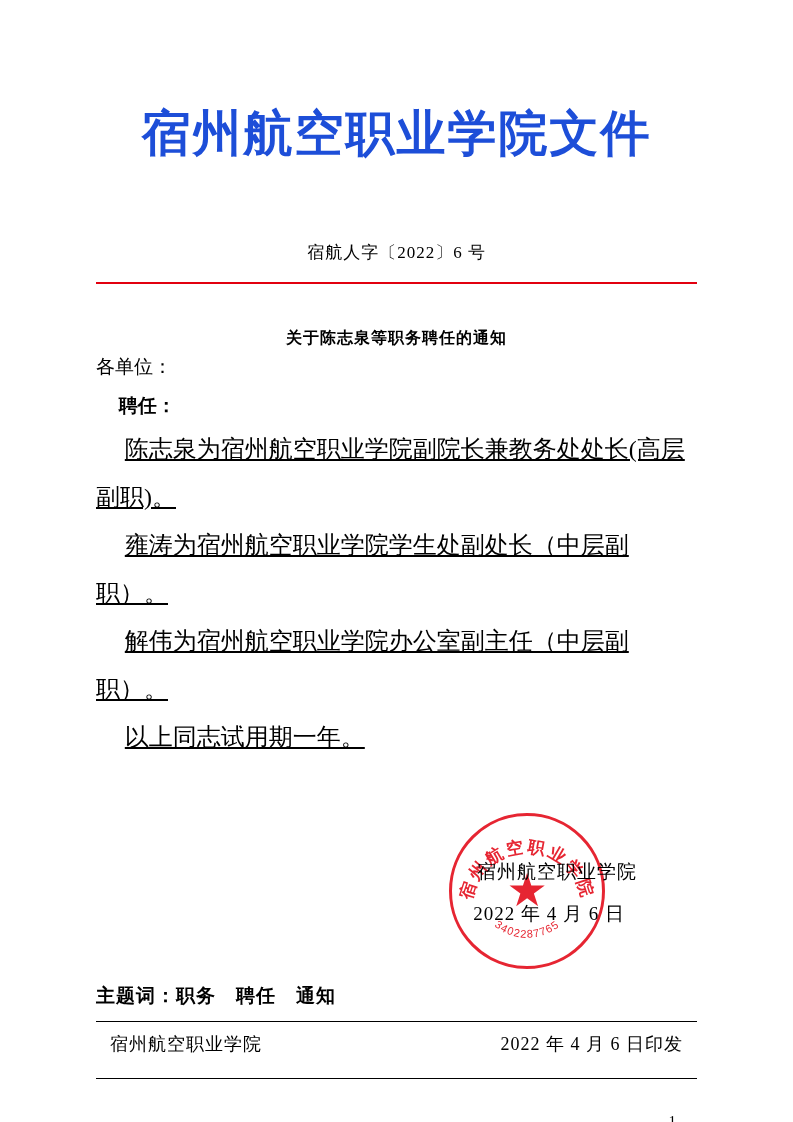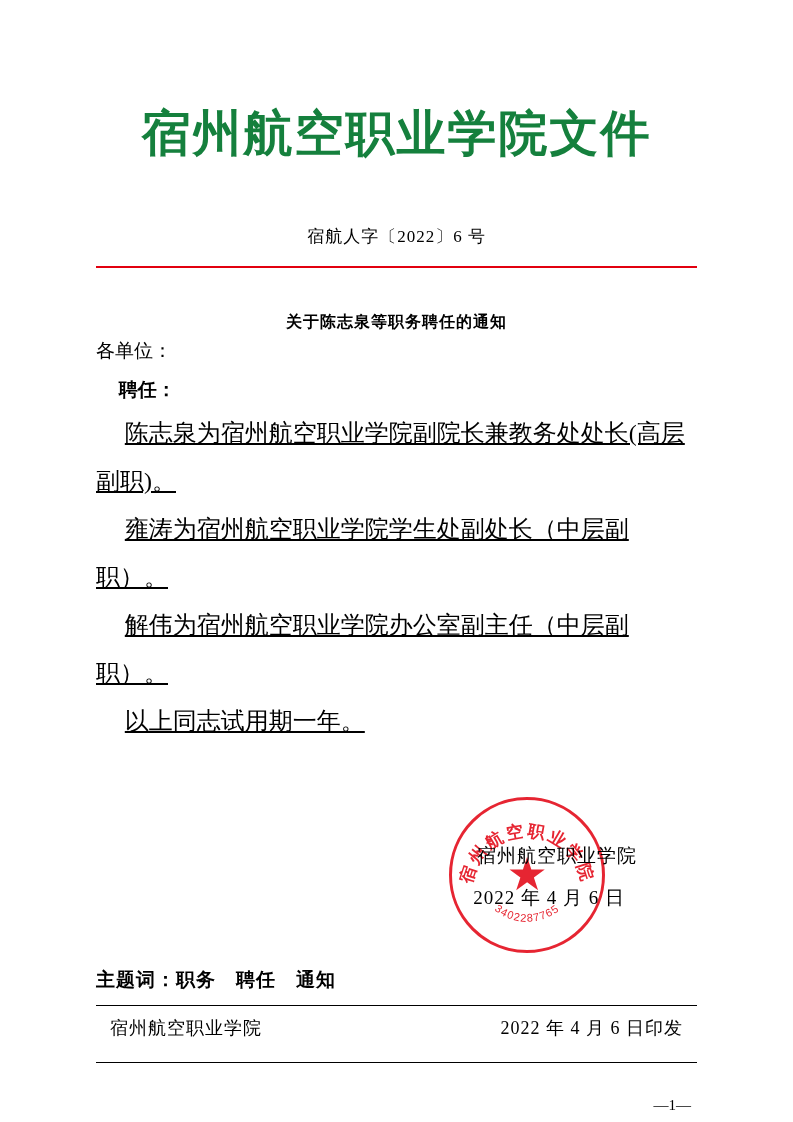--- a/index.html
+++ b/index.html
@@ -19,33 +19,33 @@
     position: relative;
     width: 793px;
     height: 1122px;
     box-sizing: border-box;
     padding: 0 96px;
   }
 
   
   .doc-title {
     text-align: center;
-    color: #15803d;
+    color: #1d4ed8;
     font-family: "Liberation Sans", "DejaVu Sans", sans-serif;
     font-weight: bold;
     font-size: 49px;
     letter-spacing: 2px;
     line-height: 1.2;
     margin-top: 104px;
     white-space: nowrap;
   }
   .doc-number {
     text-align: center;
     font-size: 17px;
-    margin-top: 62px;
+    margin-top: 78px;
     letter-spacing: 1px;
   }
   .red-rule {
     height: 2px;
     background: #e2000f;
     margin-top: 18px;
   }
 
   
   .subject {

